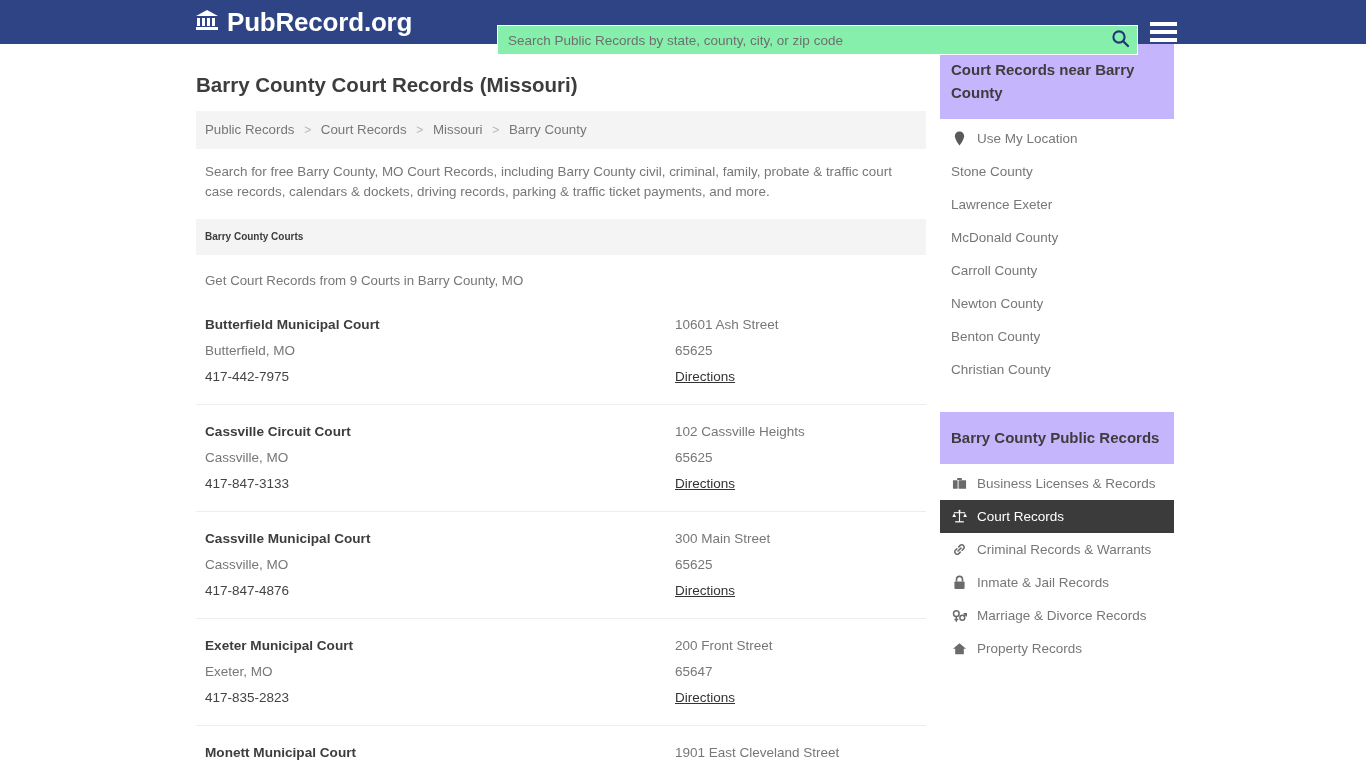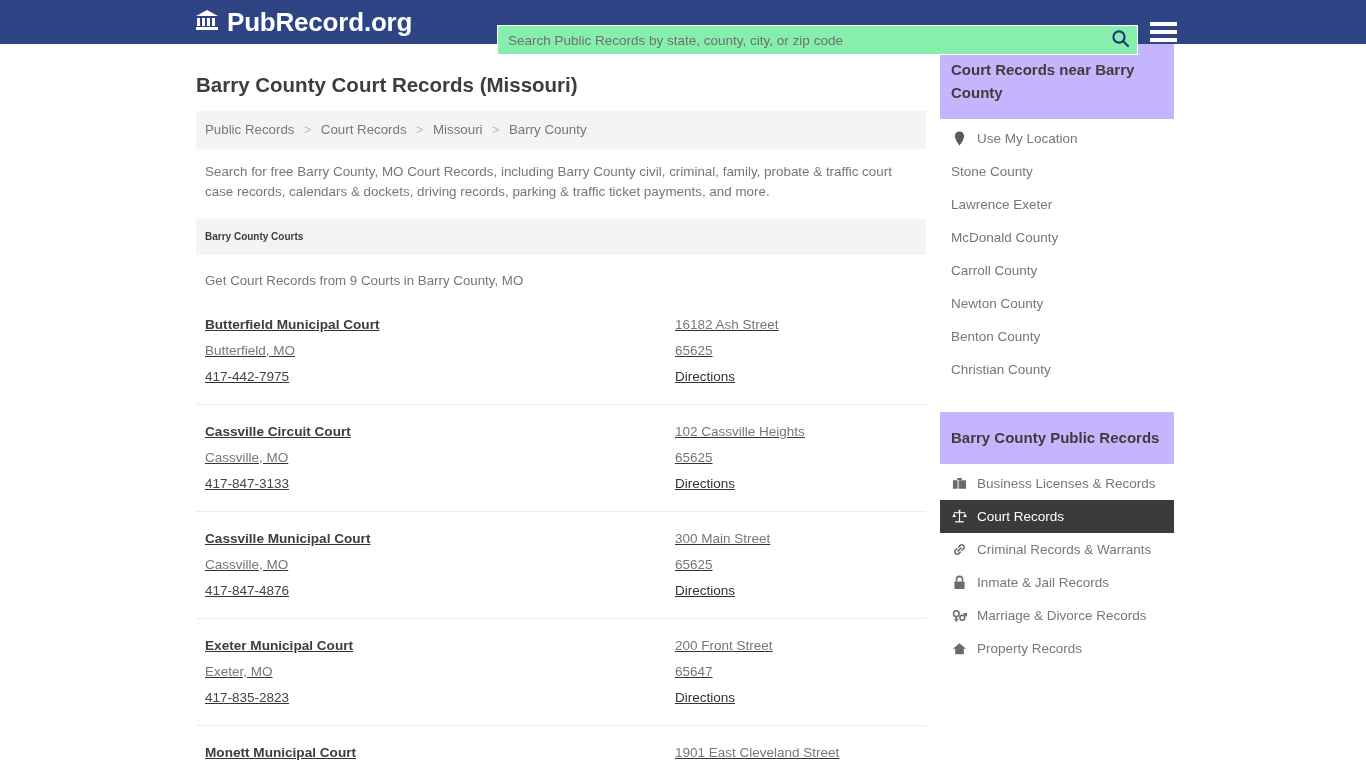--- a/index.html
+++ b/index.html
@@ -135,21 +135,20 @@
     color: #777777;
     padding: 18px 9px 0 9px;
   }
 
   
   .court-list { margin-top: 10px; }
   .court-row {
     display: flex;
     padding: 14px 9px 14px 9px;
     border-bottom: 1px solid #eeeeee;
-    text-decoration: underline;
   }
   .court-row:last-child { border-bottom: 0; }
   .court-left { width: 470px; flex: none; }
   .court-right { flex: 1; }
   .court-name {
     font-size: 13.6px;
     font-weight: bold;
     color: #3d3d3d;
     line-height: 26px;
   }
@@ -265,21 +264,21 @@
 
     <p class="sub-note">Get Court Records from 9 Courts in Barry County, MO</p>
 
     <div class="court-list" id="court-list">
         <div class="court-row">
           <div class="court-left">
             <div class="court-name">Butterfield Municipal Court</div>
             <div class="court-city">Butterfield, MO</div>
             <div class="court-phone">417-442-7975</div>
           </div>
-          <div class="court-right"><div class="court-street">16182 Ash Street</div><div class="court-zip">65625</div><a class="directions" href="#">Directions</a></div>
+          <div class="court-right"><div class="court-street">10601 Ash Street</div><div class="court-zip">65625</div><a class="directions" href="#">Directions</a></div>
         </div>
         <div class="court-row">
           <div class="court-left">
             <div class="court-name">Cassville Circuit Court</div>
             <div class="court-city">Cassville, MO</div>
             <div class="court-phone">417-847-3133</div>
           </div>
           <div class="court-right"><div class="court-street">102 Cassville Heights</div><div class="court-zip">65625</div><a class="directions" href="#">Directions</a></div>
         </div>
         <div class="court-row">

